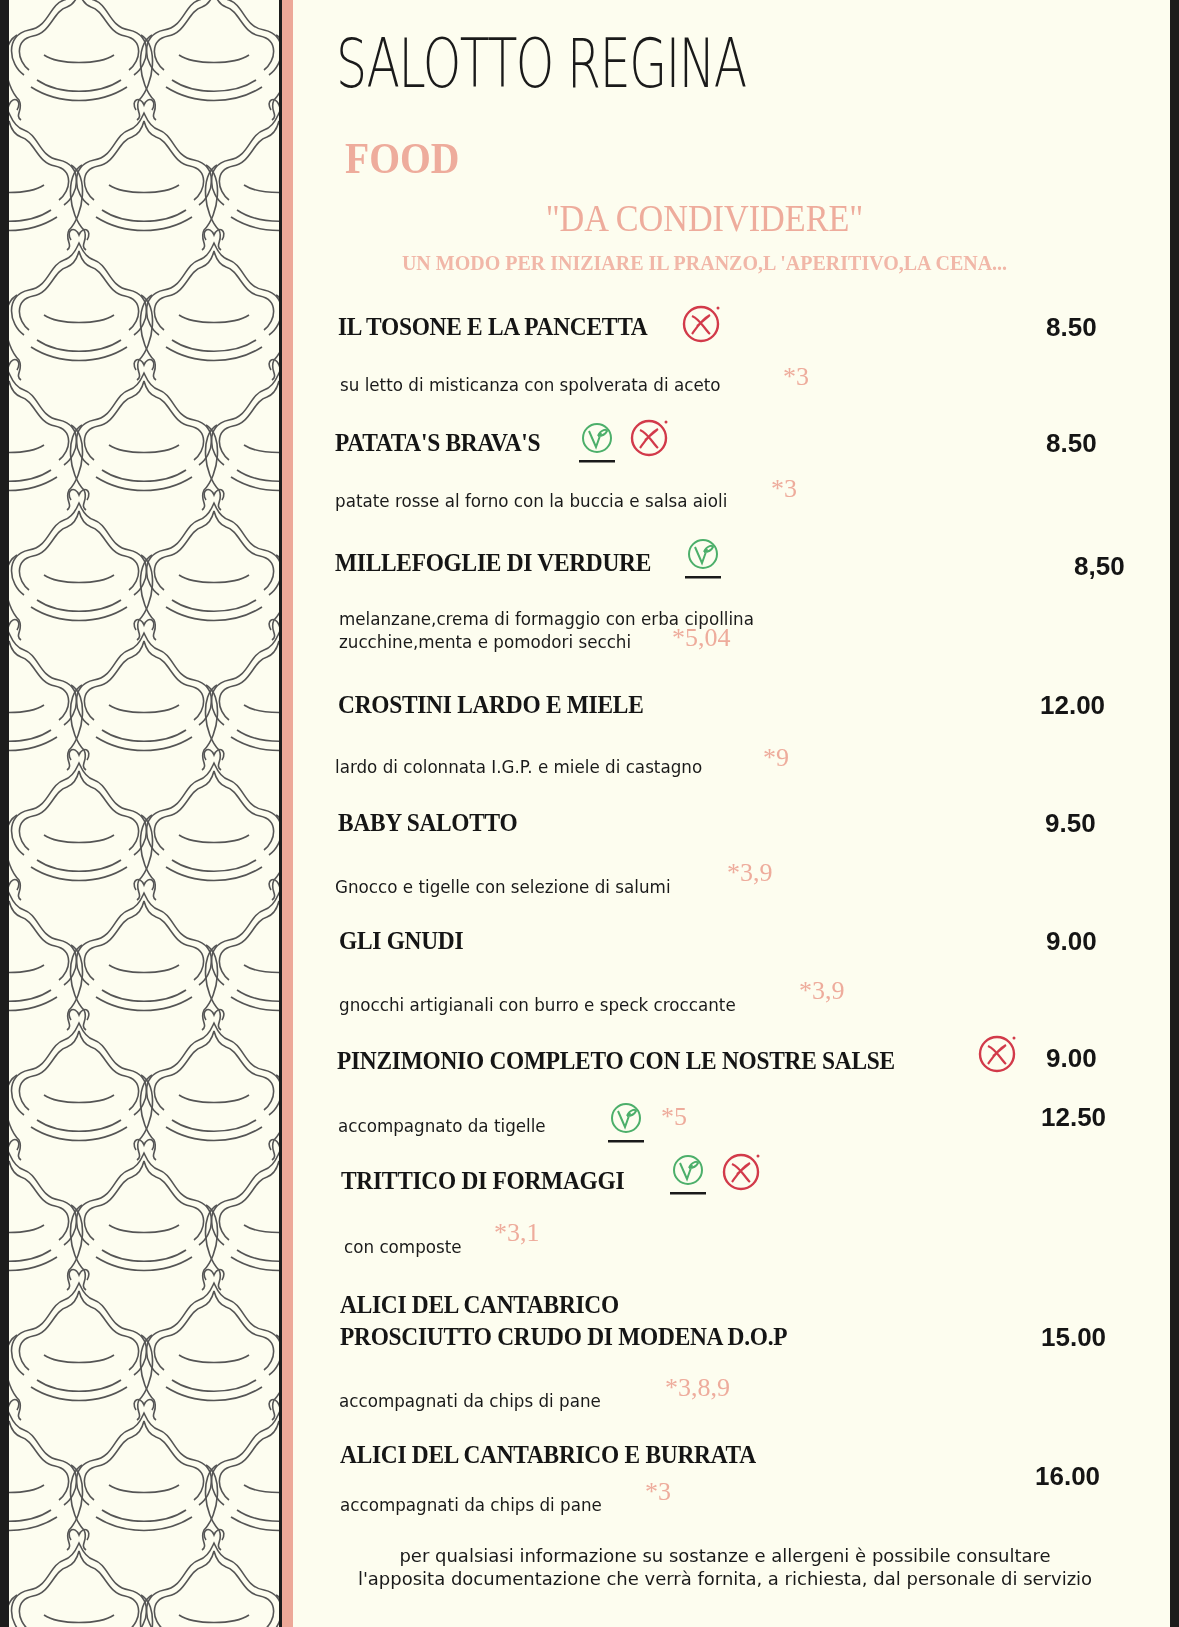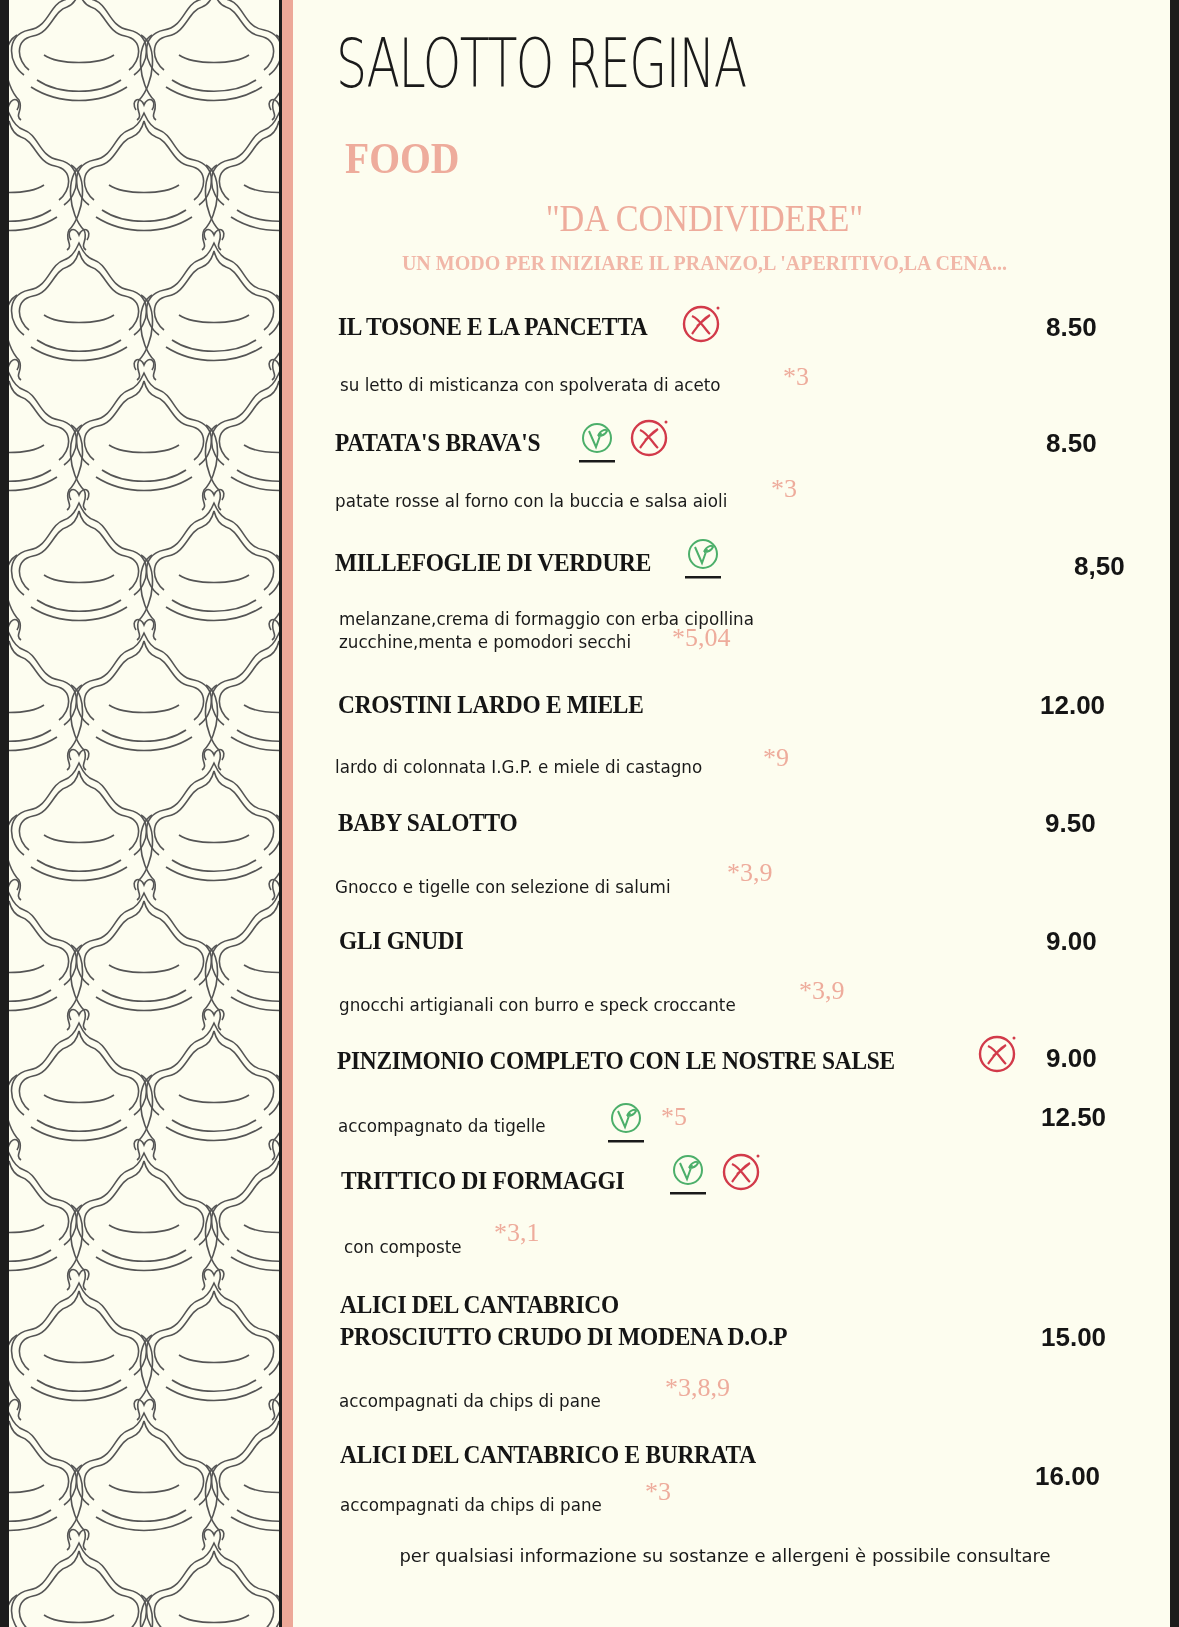--- a/index.html
+++ b/index.html
@@ -191,16 +191,17 @@
 
   <div>
     <div class="item-name" style="left:47px; top:1440px;">ALICI DEL CANTABRICO  E BURRATA</div>
     <div class="item-desc" style="left:47px; top:1494px;">accompagnati da chips di pane</div>
     <div class="allergen" style="left:352px; top:1477px;">*3</div>
     <div class="price" style="left:742px; top:1440px;margin-top:21px;">16.00</div>
   </div>
 
   <div class="footer" style="top:1544px;">
     <div>per qualsiasi informazione su sostanze e allergeni è possibile consultare</div>
+    <div>l'apposita documentazione che verrà fornita, a richiesta, dal personale di servizio</div>
   </div>
 </div>
 
 <div class="right-frame"></div>
 
 </body></html>

